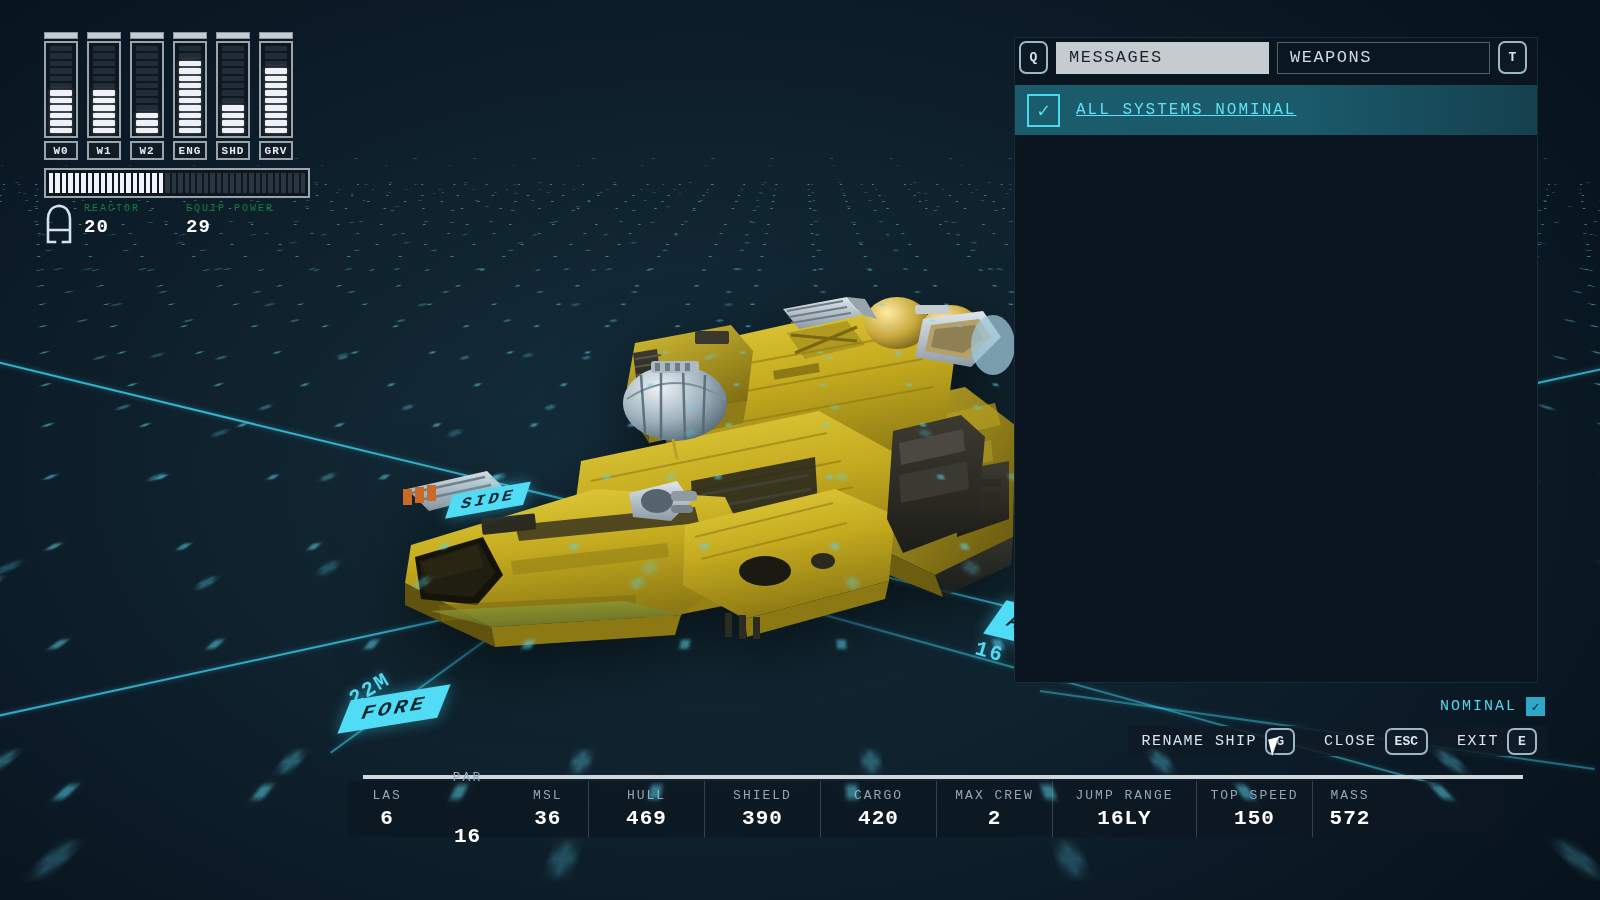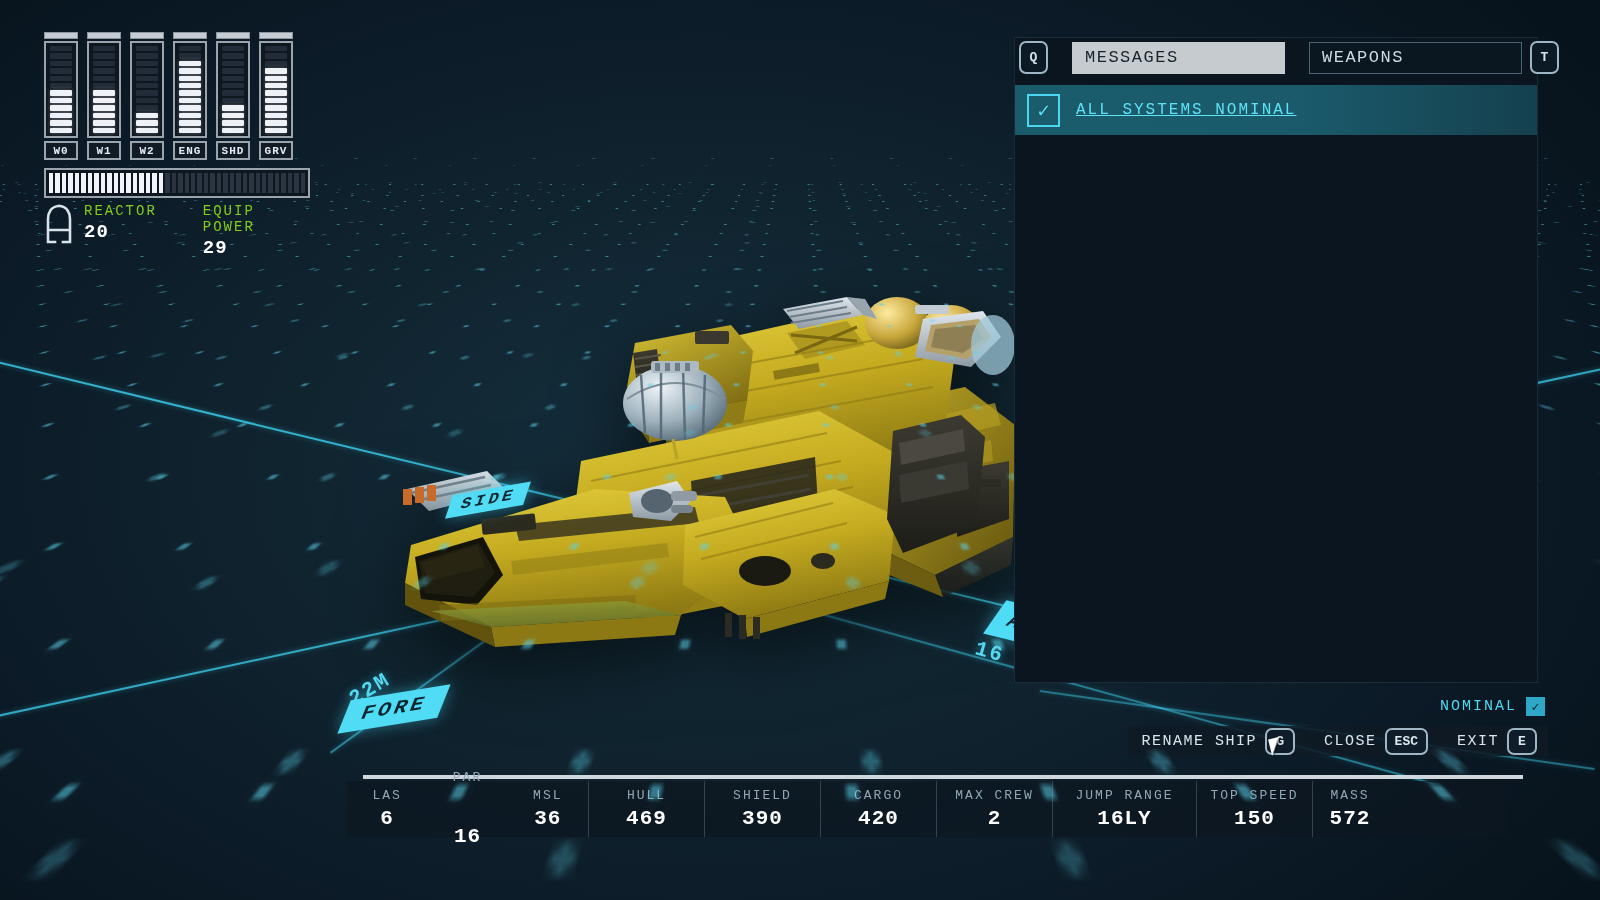--- a/index.html
+++ b/index.html
@@ -67,32 +67,32 @@
     justify-content:center;font-weight:700;}
 
   #reactor-bar{margin-top:8px;border:2px solid #9aa4ad;background:#0e1620;height:30px;
     padding:3px;display:flex;gap:2px;}
   .rseg{flex:1;background:#2a3541;}
   .rseg.on{background:#f0f4f8;}
 
   #reactor-info{margin-top:5px;display:flex;align-items:flex-start;gap:10px;}
   #reactor-icon{width:30px;height:42px;flex:none;}
   .ri-block{display:flex;gap:46px;}
-  .ri-lbl{color:#84cc16;font-size:14px;letter-spacing:2px;}
+  .ri-lbl{color:#15803d;font-size:10px;letter-spacing:2px;}
   .ri-val{color:#fff;font-size:19px;font-weight:700;margin-top:2px;letter-spacing:1px;}
 
   
   #msg-panel{position:absolute;left:1014px;top:37px;width:524px;height:646px;
     background:#0a1520;border:1px solid rgba(110,160,185,.16);}
   #msg-tabs{position:absolute;left:1019px;top:41px;display:flex;align-items:center;gap:8px;}
   .keycap{width:29px;height:33px;border:2px solid #9fb6c4;border-radius:7px;
     background:#0c1a26;color:#d3e3ec;font-size:13px;font-weight:700;
     display:flex;align-items:center;justify-content:center;letter-spacing:0;}
   .tab{height:32px;display:flex;align-items:center;padding:12px 12px;
-    font-size:17px;letter-spacing:1.5px;border:1px solid #4a6473;margin-left:16px;}
+    font-size:17px;letter-spacing:1.5px;border:1px solid #4a6473;}
   .tab.active{background:#c6cbd0;color:#17242e;border-color:#c6cbd0;width:213px;}
   .tab.idle{background:#0a1620;color:#cfdbe3;width:213px;}
 
   #msg-row{position:absolute;left:1015px;top:85px;width:522px;height:50px;
     background:linear-gradient(90deg,#1b5c6c 0%,#1a5a6b 55%,#15404e 100%);
     display:flex;align-items:center;padding-left:12px;gap:16px;}
   #msg-check{width:33px;height:33px;border:2px solid #49d8ef;display:flex;
     align-items:center;justify-content:center;color:#56e0f5;font-size:20px;font-weight:700;}
   #msg-text{color:#5fe2f6;font-size:16px;letter-spacing:2px;text-decoration:underline;}
 

